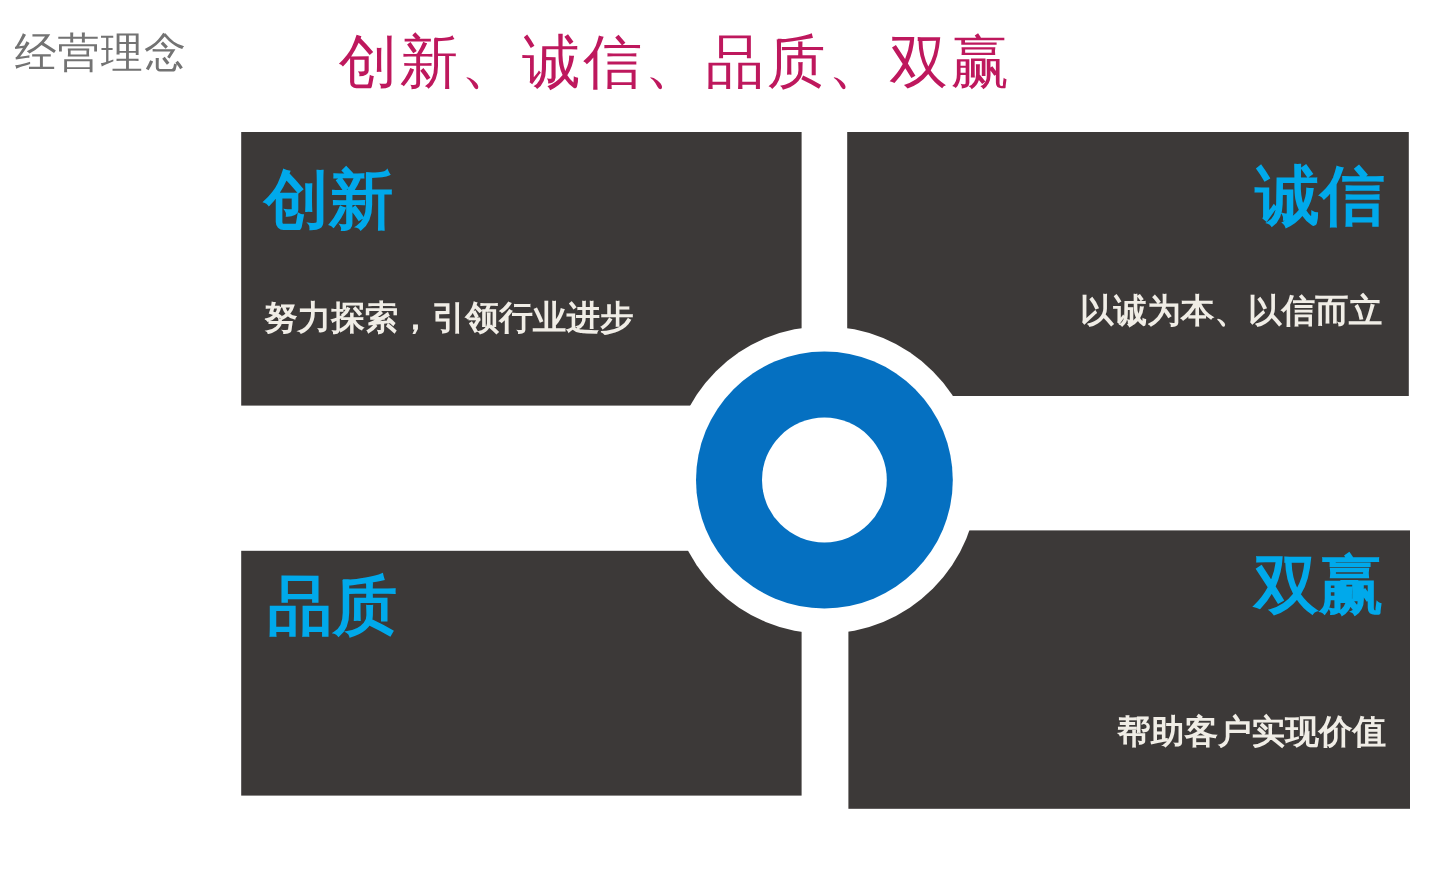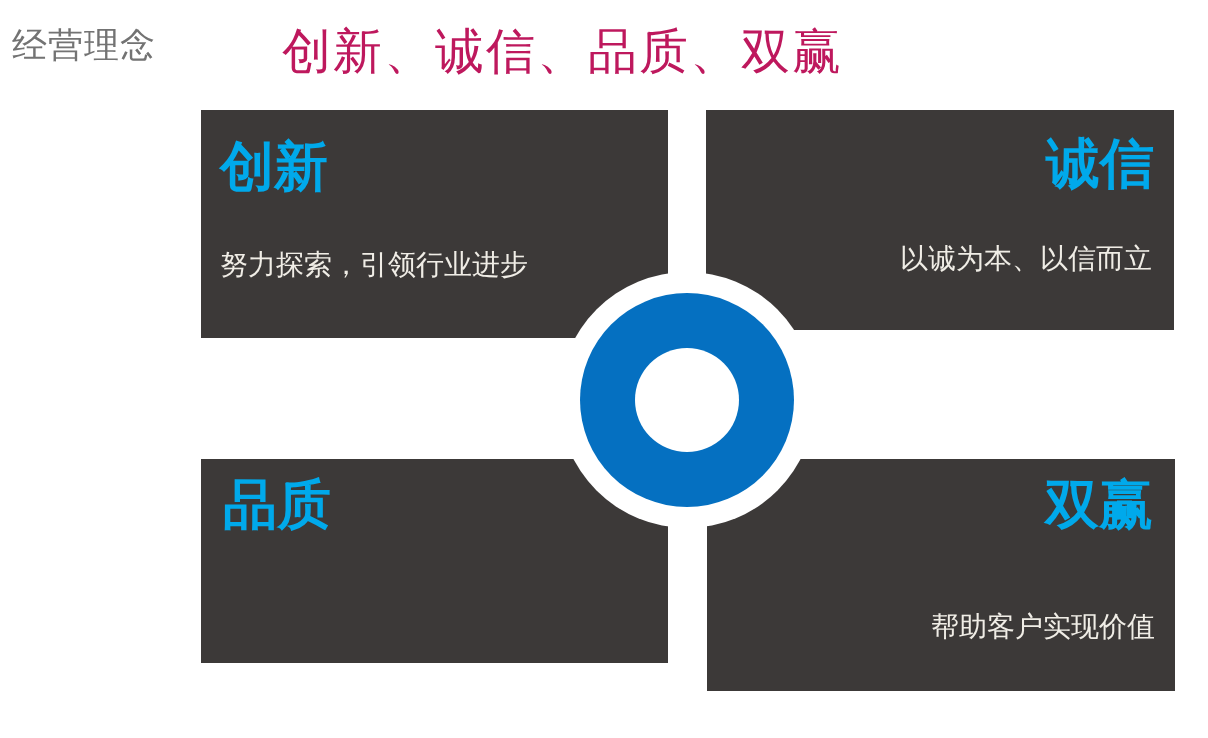--- a/index.html
+++ b/index.html
@@ -35,35 +35,35 @@
       white-space: nowrap;
       letter-spacing: 2px;
     }
     .box {
       position: absolute;
       background: #3c3938;
     }
     .box-tl { left: 201px; top: 110px; width: 467px; height: 228px; }
     .box-tr { left: 706px; top: 110px; width: 468px; height: 220px; }
     .box-bl { left: 201px; top: 459px; width: 467px; height: 204px; }
-    .box-br { left: 707px; top: 459px; width: 468px; height: 232px; }
+    .box-br { left: 707px; top: 442px; width: 468px; height: 232px; }
 
     .box-heading {
       position: absolute;
       font-size: 54px;
       line-height: 60px;
       font-weight: bold;
       color: #00a9eb;
       white-space: nowrap;
     }
     .box-body {
       position: absolute;
       font-size: 28px;
       line-height: 34px;
-      font-weight: normal;
+      font-weight: bold;
       color: #f0ede6;
       white-space: nowrap;
     }
     .box-tl .box-heading { left: 19px; top: 27px; }
     .box-tl .box-body    { left: 19px; top: 138px; }
     .box-tr .box-heading { right: 20px; top: 24px; text-align: right; }
     .box-tr .box-body    { right: 22px; top: 132px; text-align: right; }
     .box-bl .box-heading { left: 22px; top: 16px; }
     .box-bl .box-body    { left: 21px; top: 149px; }
     .box-br .box-heading { right: 22px; top: 16px; text-align: right; }

